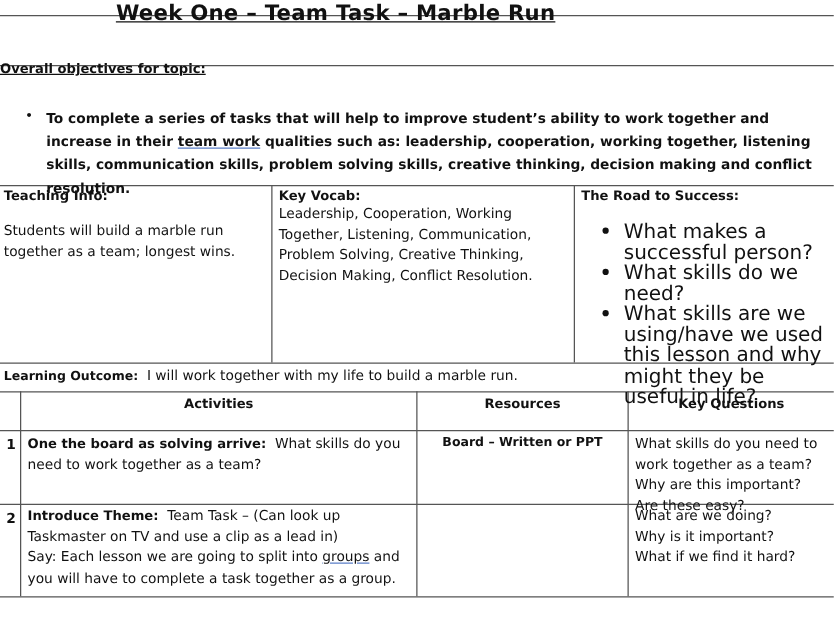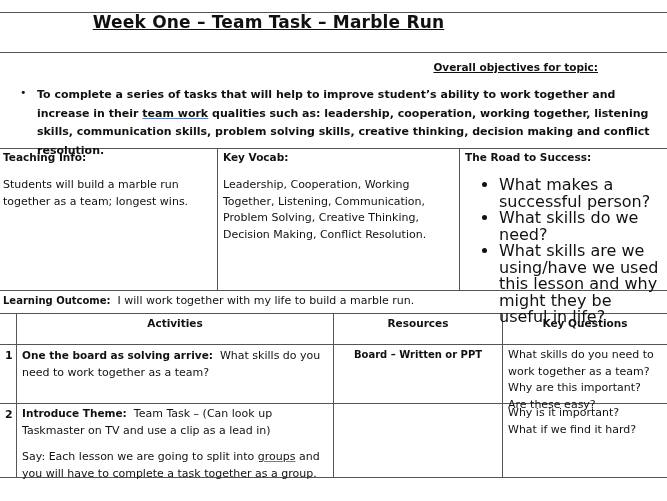--- a/index.html
+++ b/index.html
@@ -1,22 +1,22 @@
 <!DOCTYPE html>
 <html><head>
 <meta charset="utf-8">
 <style>
   html, body { margin:0; padding:0; background:#fff; }
   body { width:667px; height:501px; position:relative; overflow:hidden;
          font-family:"DejaVu Sans", sans-serif; color:#111; font-size:11px; }
   .hline { position:absolute; left:0; width:667px; height:1px; background:#555; }
   .vline { position:absolute; width:1px; background:#555; }
   .abs { position:absolute; }
-  .title { top:12px; left:0; width:537px; text-align:center; font-size:17px; font-weight:bold; text-decoration:underline; letter-spacing:0.2px; }
-  .subtitle { top:61px; left:0; width:598px; text-align:right; font-size:10.5px; font-weight:bold; text-decoration:underline; }
+  .title { top:1px; left:0; width:537px; text-align:center; font-size:17px; font-weight:bold; text-decoration:underline; letter-spacing:0.2px; }
+  .subtitle { top:49px; left:0; width:598px; text-align:left; font-size:10.5px; font-weight:bold; text-decoration:underline; }
   .objective { top:86px; left:37px; width:620px; line-height:18.5px; font-size:11px;font-weight:bold; }
   .bullet { position:absolute; left:20px; top:86px; font-size:11px; }
   .squiggle { text-decoration:underline; text-decoration-color:#5b7fc7; }
   .bold { font-weight:bold; }
   .cellhead { font-weight:bold; font-size:10.5px; }
   .para { font-size:11px; line-height:16.5px; }
   ul.road { margin:0; padding-left:38px; line-height:16.5px; font-size:16px; }
   ul.road li { margin:0; }
   .center { text-align:center; }
   .rownum { font-weight:bold; font-size:11px; }
@@ -48,21 +48,21 @@
   <span>To complete a series of tasks that will help to improve student’s ability to work together and increase in their </span><span class="squiggle">team work</span><span> qualities such as: leadership, cooperation, working together, listening skills, communication skills, problem solving skills, creative thinking, decision making and conflict resolution.</span>
 </div>
 
 <div class="abs" style="left:3px; top:151px; width:210px;">
   <div class="cellhead">Teaching Info:</div>
   <div class="para" style="margin-top:14px;">Students will build a marble run together as a team; longest wins.</div>
 </div>
 
 <div class="abs" style="left:223px; top:151px; width:220px;">
   <div class="cellhead">Key Vocab:</div>
-  <div class="para" style="margin-top:14px;">Leadership, Cooperation, Working Together, Listening, Communication, Problem Solving, Creative Thinking, Decision Making, Conflict Resolution.</div>
+  <div class="para" style="">Leadership, Cooperation, Working Together, Listening, Communication, Problem Solving, Creative Thinking, Decision Making, Conflict Resolution.</div>
 </div>
 
 <div class="abs" style="left:465px; top:151px; width:200px;">
   <div class="cellhead">The Road to Success:</div>
   <ul class="road" style="margin-top:14px; padding-left:34px;">
     <li>What makes a successful person?</li>
     <li>What skills do we need?</li>
     <li>What skills are we using/have we used this lesson and why might they be useful in life?</li>
   </ul>
 </div>
@@ -87,20 +87,21 @@
   <div>Why are this important?</div>
   <div>Are these easy?</div>
 </div>
 
 <div class="abs rownum" style="left:5px; top:408px;">2</div>
 <div class="abs para" style="left:22px; top:405px; width:308px;">
   <div>
     <span class="bold" style="font-size:10.5px;text-align:center;">Introduce Theme:</span>&nbsp;
     <span>Team Task – (Can look up Taskmaster on TV and use a clip as a lead in)</span>
   </div>
-  <div style="margin-top:10px;">
+  <div style="margin-top:0;">
     <span>Say: Each lesson we are going to split into </span><span class="squiggle">groups</span><span> and you will have to complete a task together as a group.</span>
   </div>
 </div>
 <div class="abs para" style="left:508px; top:405px; width:158px;">
+  <div>What are we doing?</div>
   <div>Why is it important?</div>
   <div>What if we find it hard?</div>
 </div>
 
 </body></html>

